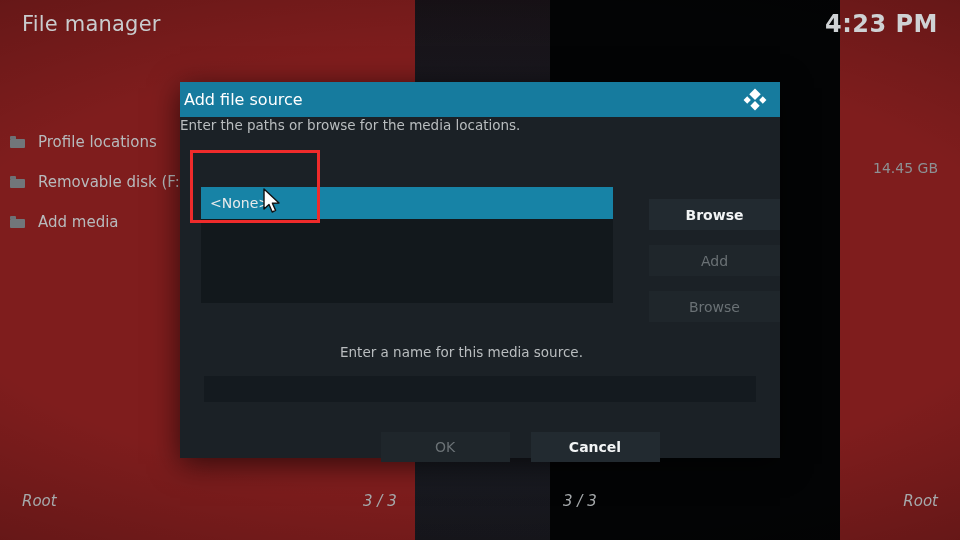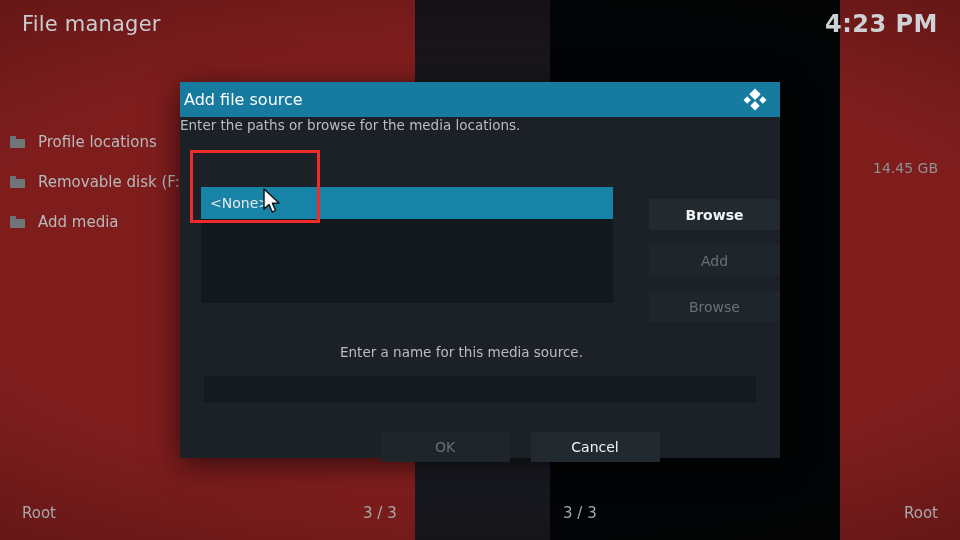--- a/index.html
+++ b/index.html
@@ -104,24 +104,25 @@
     position:absolute;
     right:22px; top:160px;
     font-size:14px;
     color:#8d9194;
     z-index:5;
   }
 
   
   .statusbar {
     position:absolute;
-    left:0; bottom:4px;
+    left:0; bottom:16px;
     width:960px; height:46px;
     display:flex; align-items:center;
     z-index:6;
+    font-style:italic;
   }
   .st-cell { font-size:15px; color:#a6aaac; }
   .st-left   { position:absolute; left:22px; }
   .st-mid1   { position:absolute; left:363px; }
   .st-mid2   { position:absolute; left:563px; }
   .st-right  { position:absolute; right:22px; }
 
   
   .dialog {
     position:absolute;
@@ -231,21 +232,21 @@
     width:680px;
     display:flex;
     justify-content:center;
     gap:21px;
   }
   .fbtn {
     width:129px; height:30px;
     background:#222a30;
     display:flex; align-items:center; justify-content:center;
     font-size:14px;
-    font-weight:400;
+    font-weight:700;
     color:#f2f4f5;
   }
   .fbtn.disabled {
     color:#6a7175;
     font-weight:400;
     background:#1f262b;
   }
 
   
   .annot-box {

